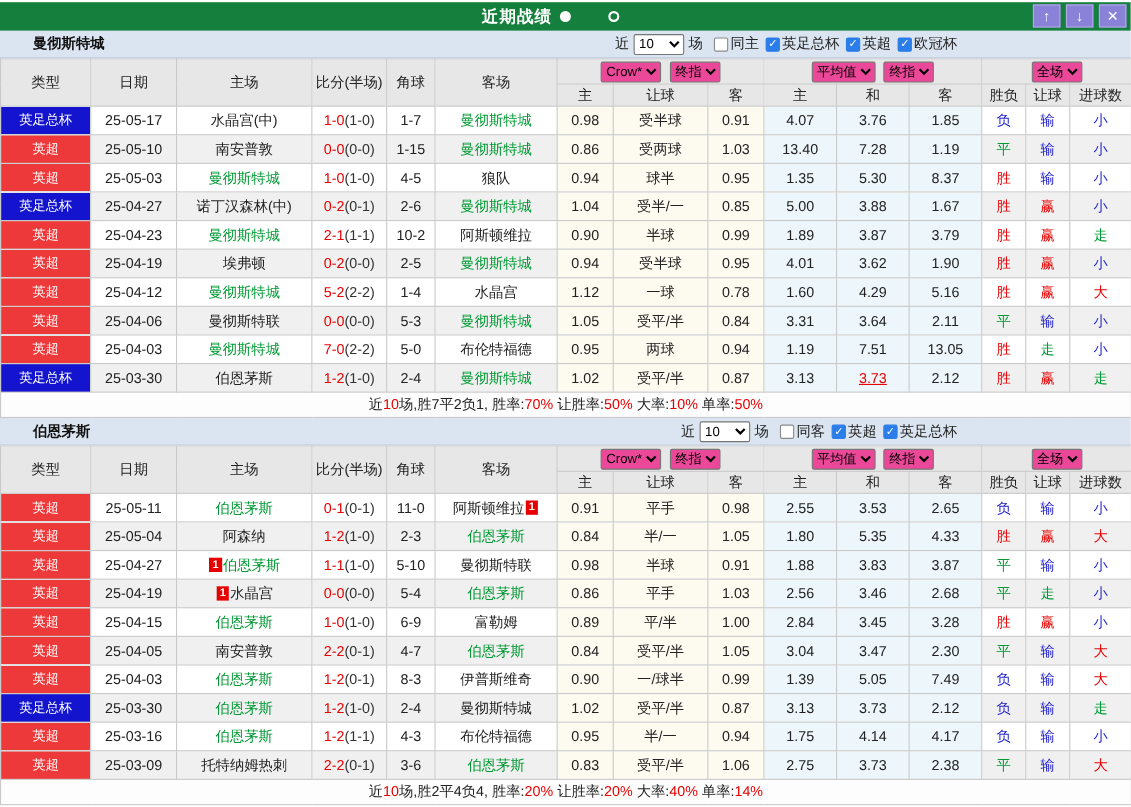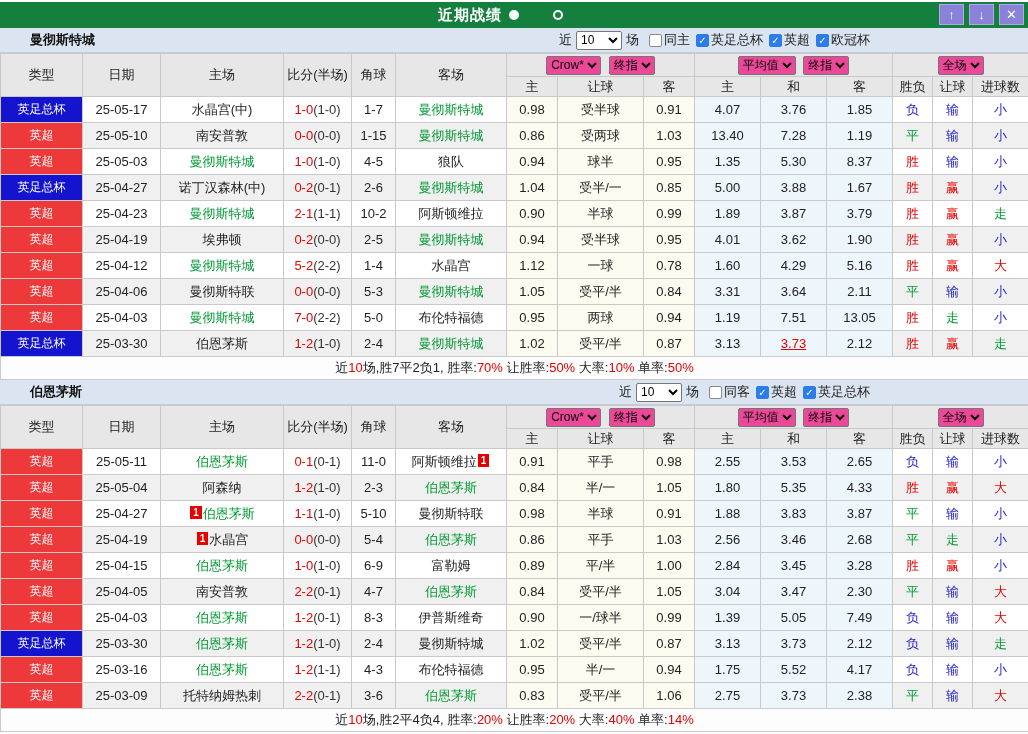--- a/index.html
+++ b/index.html
@@ -580,21 +580,21 @@
           <td class="type-cell bg-red">英超</td>
           <td>25-03-16</td>
           <td class="team-cell self"><span>伯恩茅斯</span></td>
           <td class="score-cell"><span class="ft">1-2</span><span class="ht">(1-1)</span></td>
           <td>4-3</td>
           <td class="team-cell"><span>布伦特福德</span></td>
           <td class="let-cell">0.95</td>
           <td class="let-cell">半/一</td>
           <td class="let-cell">0.94</td>
           <td class="eu-cell"><span class="">1.75</span></td>
-          <td class="eu-cell"><span class="">5.52</span></td>
+          <td class="eu-cell"><span class="">4.14</span></td>
           <td class="eu-cell"><span class="">4.17</span></td>
           <td class="res-cell t-blue">负</td>
           <td class="res-cell t-blue">输</td>
           <td class="res-cell t-blue">小</td>
         </tr>
         <tr>
           <td class="type-cell bg-red">英超</td>
           <td>25-03-09</td>
           <td class="team-cell"><span>托特纳姆热刺</span></td>
           <td class="score-cell"><span class="ft">2-2</span><span class="ht">(0-1)</span></td>

